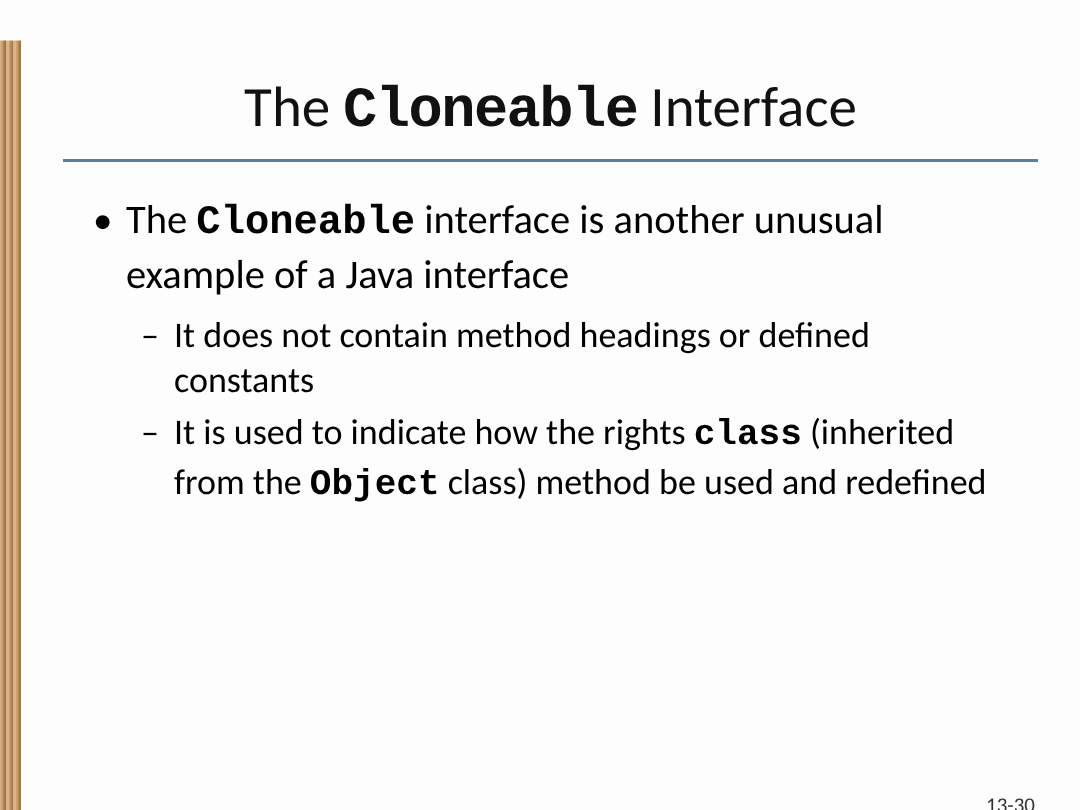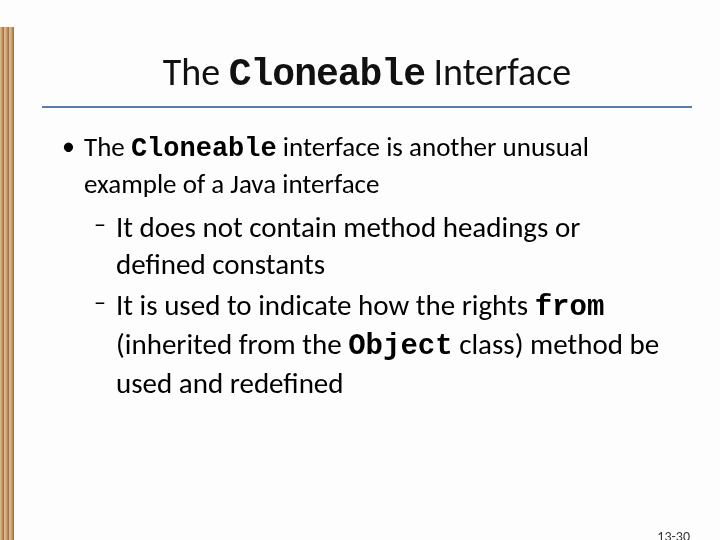--- a/index.html
+++ b/index.html
@@ -64,21 +64,21 @@
   ul.l1 > li::before {
     content: "•";
     position: absolute;
     left: 2px; top: 0;
     font-size: 26px;
   }
   ul.l2 { list-style: none; margin-top: 8px; }
   ul.l2 > li {
     position: relative;
     padding-left: 32px;
-    font-size: 29px;
+    font-size: 24px;
     line-height: 1.28;
     margin-bottom: 4px;
   }
   ul.l2 > li::before {
     content: "–";
     position: absolute;
     left: 10px; top: 0;
     font-size: 24px;
   }
   .mono { font-family: "Courier New", monospace; font-weight: 700; }
@@ -113,21 +113,21 @@
 
     <div class="body">
       <ul class="l1">
         <li>
           <span>The </span><span class="mono">Cloneable</span><span> interface is another unusual example of a Java interface</span>
           <ul class="l2">
             <li>
               <span>It does not contain method headings or defined constants</span>
             </li>
             <li>
-              <span>It is used to indicate how the rights </span><span class="mono">from</span><span> (inherited from the </span><span class="mono">Object</span><span> class) method be used and redefined</span>
+              <span>It is used to indicate how the rights </span><span class="mono">class</span><span> (inherited from the </span><span class="mono">Object</span><span> class) method be used and redefined</span>
             </li>
           </ul>
         </li>
       </ul>
     </div>
 
     <div class="pagenum">13-30</div>
   </div>
 </div>
 

